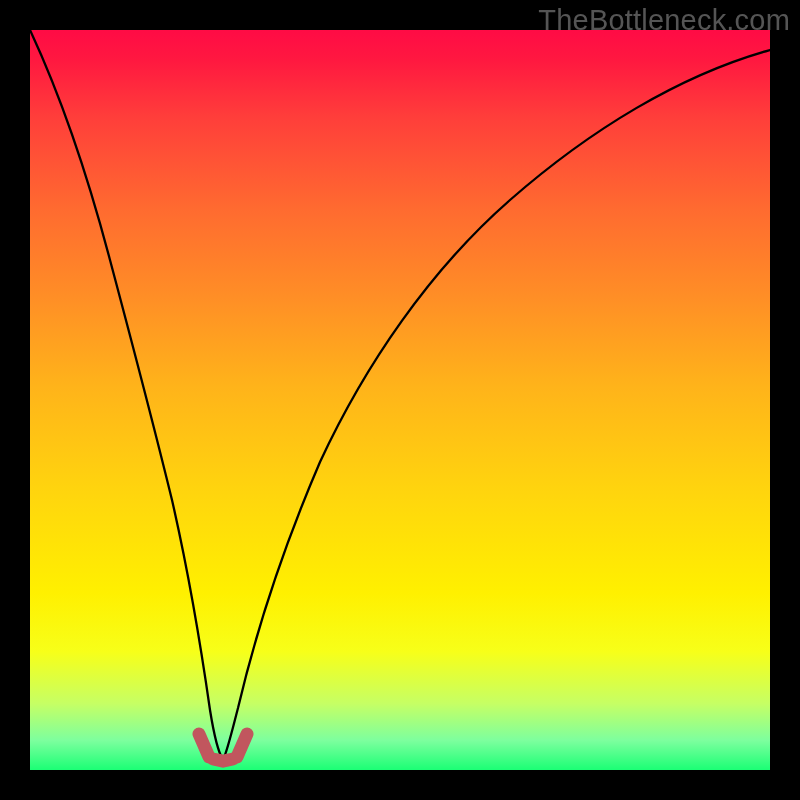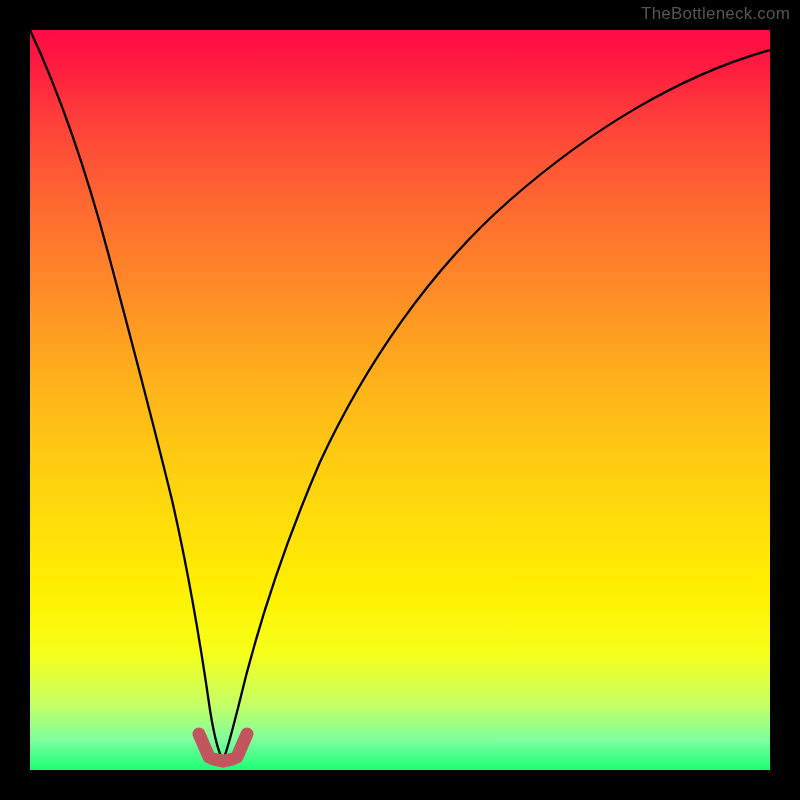--- a/index.html
+++ b/index.html
@@ -47,21 +47,21 @@
   }
   svg.curves {
     position: absolute;
     inset: 0;
   }
   .watermark {
     position: absolute;
     top: 4px;
     right: 10px;
     color: #555;
-    font-size: 17px;
+    font-size: 29px;
     font-weight: 500;
     letter-spacing: 0.2px;
     user-select: none;
   }
 </style>
 </head>
 <body>
 
 <div class="frame">
   <div class="watermark">TheBottleneck.com</div>

